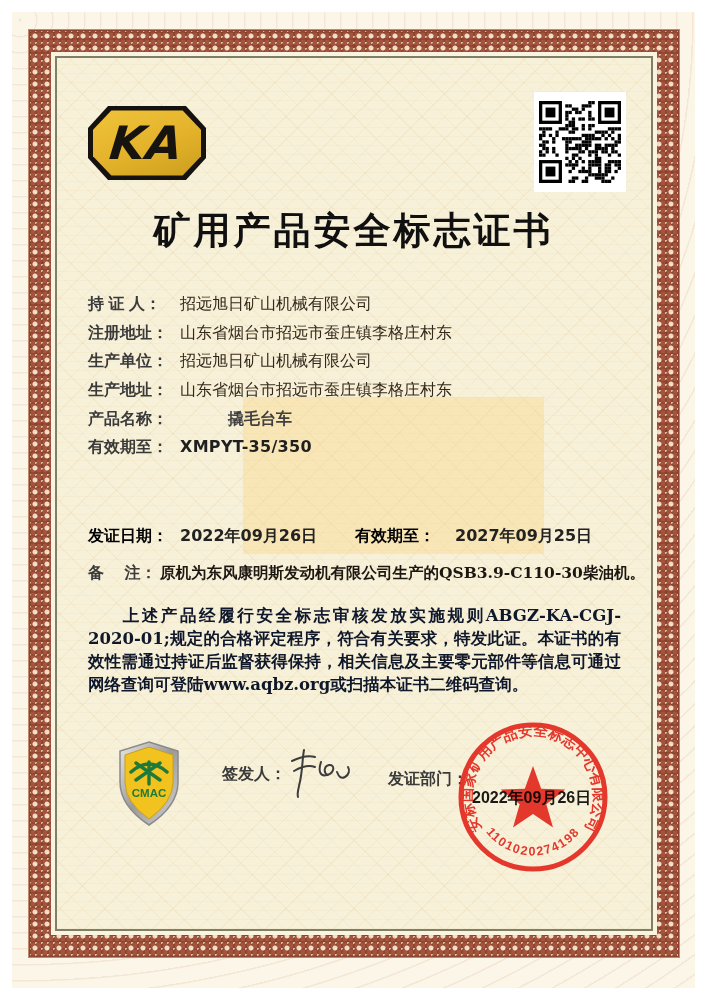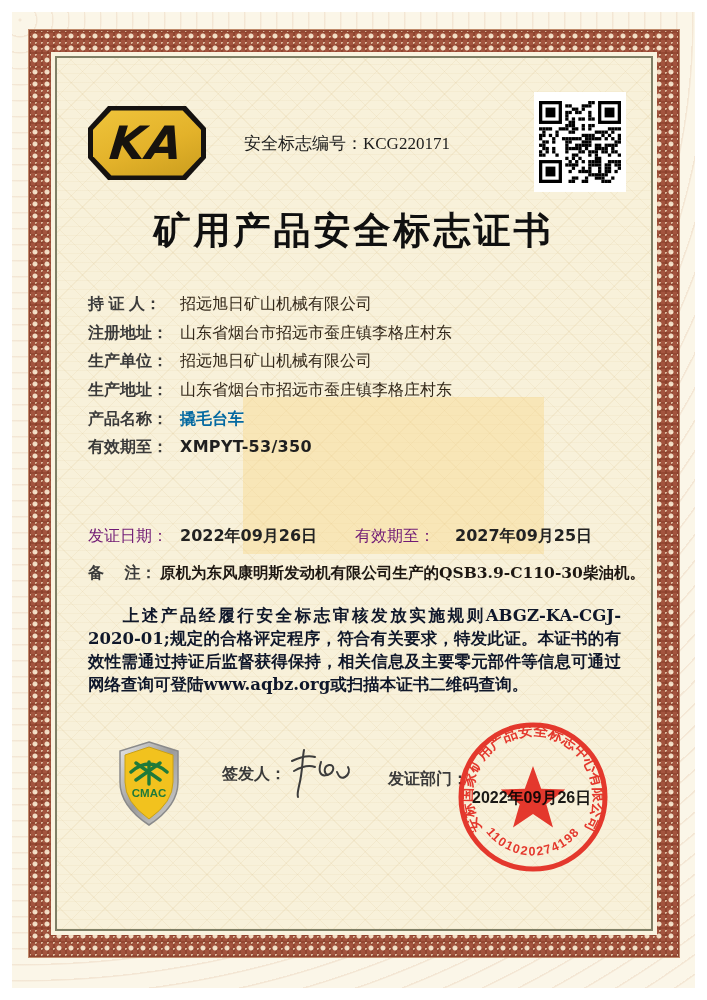--- a/index.html
+++ b/index.html
@@ -45,24 +45,24 @@
   
   .tint{position:absolute;left:243px;top:397px;width:301px;height:157px;
       background:rgba(247,215,135,.42);}
   
   .rows{position:absolute;left:88px;top:288px;width:535px;}
   .row{display:flex;align-items:flex-start;height:28.7px;padding-top:6px;box-sizing:border-box;}
   .row .label{flex:0 0 92px;font-size:16px;font-weight:600;color:#3a3a3a;white-space:nowrap;}
   .row.widelabel .label{flex:0 0 177px;}
   .row .value{font-size:16px;white-space:nowrap;}
   .kai{font-family:"DejaVu Serif",serif;color:#33281a;}
-  .kai-bold{font-family:Liberation Serif, serif;font-weight:bold;color:#0369a1;}
+  .kai-bold{font-family:Liberation Serif, serif;font-weight:bold;color:#404040;margin-left:48px;}
   .num{font-family:"DejaVu Sans",sans-serif;font-weight:bold;color:#1f1f1f;letter-spacing:.3px;}
   .daterow{position:absolute;left:88px;top:526px;width:535px;display:flex;}
-  .daterow .label{font-size:16px;font-weight:400;color:#701a75;}
+  .daterow .label{font-size:16px;font-weight:700;color:#000000;}
   .daterow .value{font-size:16px;font-family:"DejaVu Sans",sans-serif;font-weight:bold;color:#222;}
   .daterow .l1{width:92px;} .daterow .v1{width:175px;} .daterow .l2{width:100px;}
   .remarkrow{position:absolute;left:88px;top:563px;width:545px;display:flex;}
   .remarkrow .label{flex:0 0 72px;font-size:16px;font-weight:600;color:#3a3a3a;white-space:nowrap;}
   .remarkrow .value{font-family:"DejaVu Serif",serif;font-weight:bold;font-size:15.5px;color:#1d1712;white-space:nowrap;}
   
   .para{position:absolute;left:88px;top:604px;width:533px;
       font-family:"DejaVu Serif",serif;font-weight:bold;font-size:16.5px;line-height:23px;
       color:#0f172a;text-align:justify;text-indent:2.1em;}
   
@@ -81,21 +81,20 @@
   <div class="margin-zone"></div>
   <div class="band"></div>
   <div class="gap"></div>
   <div class="inner"></div>
 
   <div class="ka">
     <div class="ka-in">
         <span>KA</span>
       </div>
   </div>
-  <div class="certno"><span>安全标志编号：</span><span>KCG220171</span></div>
   <div class="qr">
     <svg id="qr-svg" width="82" height="82" viewBox="0 0 82 82">
         <rect x="49.199999999999996" y="0" width="3.28" height="3.28" fill="#000"></rect>
         <rect x="52.48" y="0" width="3.28" height="3.28" fill="#000"></rect>
         <rect x="26.24" y="3.28" width="3.28" height="3.28" fill="#000"></rect>
         <rect x="29.52" y="3.28" width="3.28" height="3.28" fill="#000"></rect>
         <rect x="42.64" y="3.28" width="3.28" height="3.28" fill="#000"></rect>
         <rect x="45.919999999999995" y="3.28" width="3.28" height="3.28" fill="#000"></rect>
         <rect x="49.199999999999996" y="3.28" width="3.28" height="3.28" fill="#000"></rect>
         <rect x="32.8" y="6.56" width="3.28" height="3.28" fill="#000"></rect>
@@ -329,21 +328,21 @@
     <div class="row">
       <span class="label">生产地址：</span>
       <span class="value kai">山东省烟台市招远市蚕庄镇李格庄村东</span>
     </div>
     <div class="row">
       <span class="label">产品名称：</span>
       <span class="value kai-bold">撬毛台车</span>
     </div>
     <div class="row">
       <span class="label">有效期至：</span>
-      <span class="value num">XMPYT-53/350</span>
+      <span class="value num">XMPYT-35/350</span>
     </div>
   </div>
 
   <div class="daterow">
     <span class="label l1">发证日期：</span>
     <span class="value v1">2022年09月26日</span>
     <span class="label l2">有效期至：</span>
     <span class="value">2027年09月25日</span>
   </div>
 

